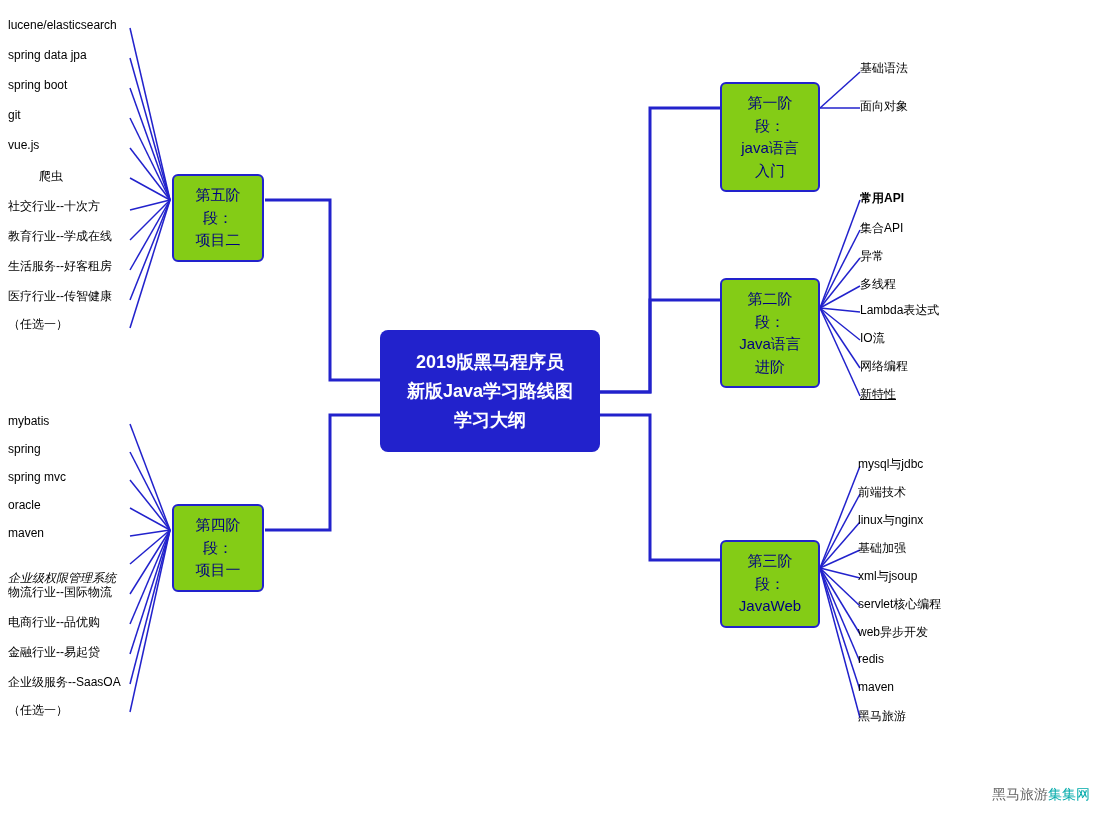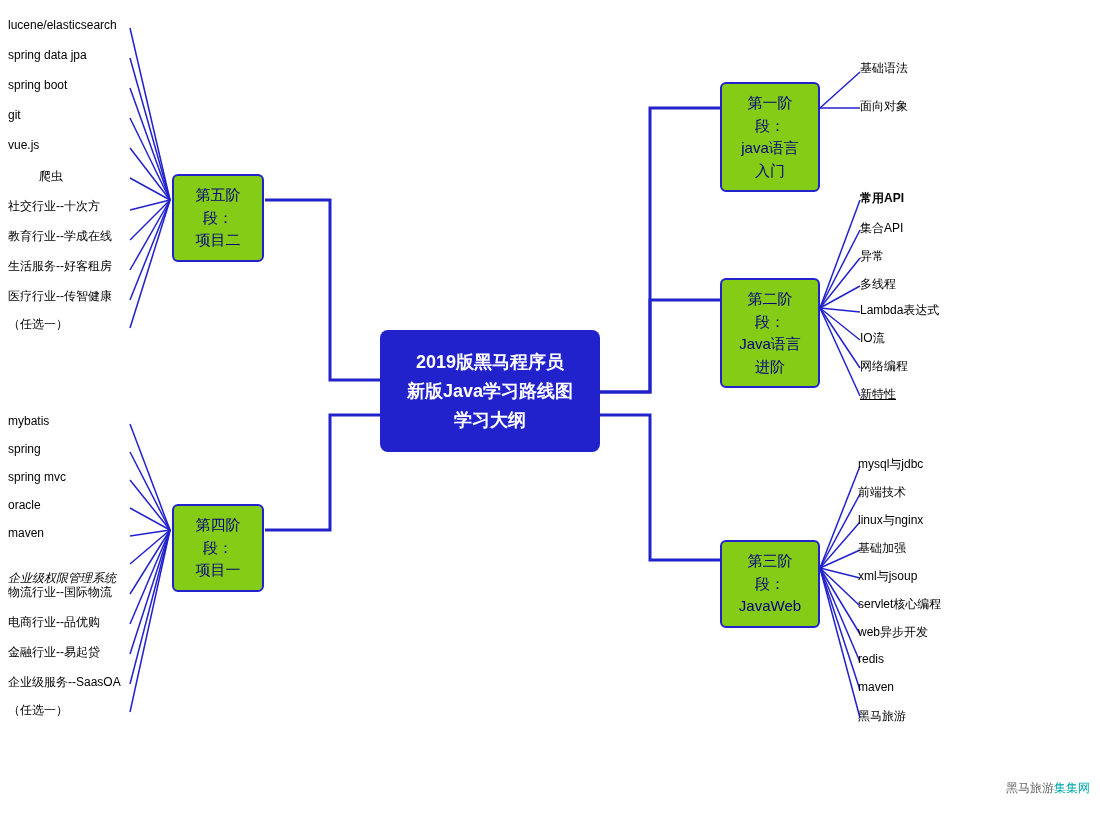--- a/index.html
+++ b/index.html
@@ -57,23 +57,23 @@
     
     .connectors {
       position: absolute;
       top: 0; left: 0;
       width: 1100px;
       height: 814px;
       z-index: 1;
     }
     .watermark {
       position: absolute;
-      bottom: 17px;
+      bottom: 10px;
       right: 10px;
-      font-size: 12px;
+      font-size: 14px;
       color: #999;
       margin-top: 8px;
     }
     .watermark span.teal {
       color: #00aaaa;
     }
   </style>
 </head>
 <body>
 

